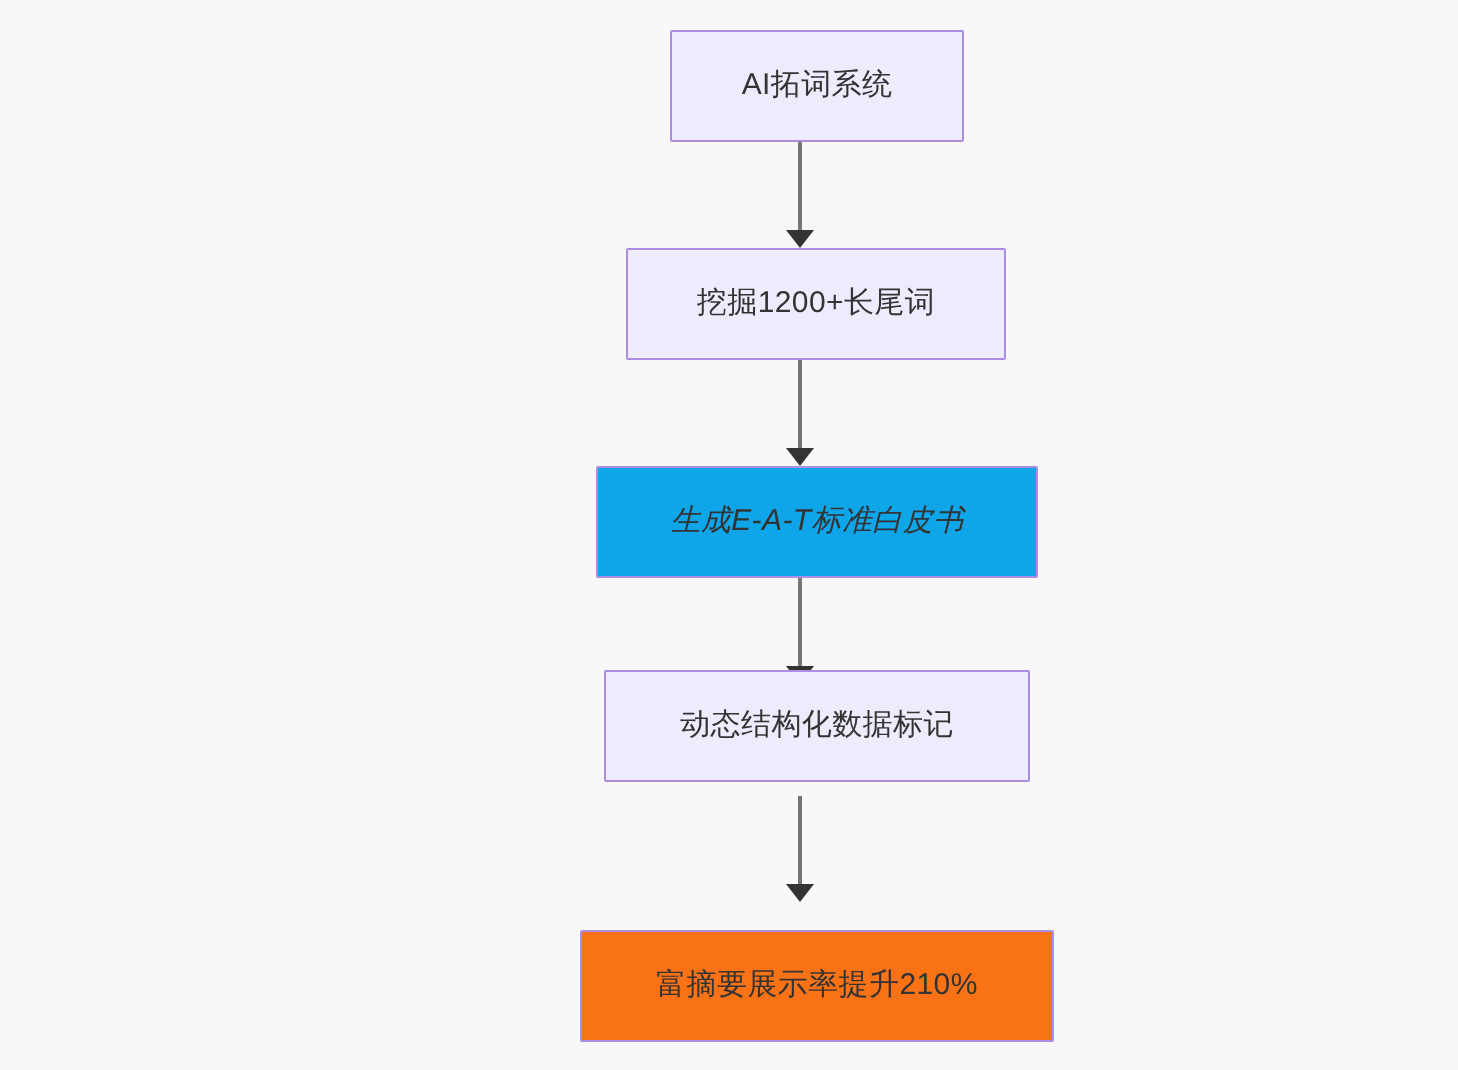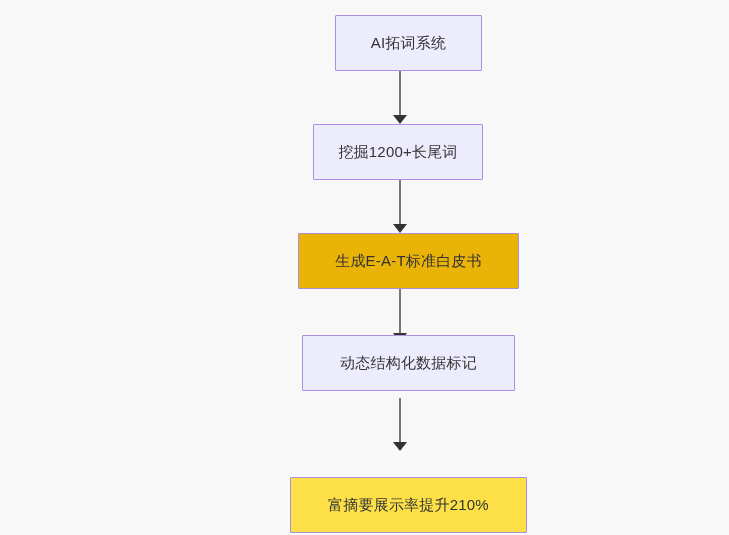--- a/index.html
+++ b/index.html
@@ -69,44 +69,44 @@
 
   <div class="node" style="left: 298px; top: 15px; width: 147px; height: 56px; background: rgb(236, 236, 252); border-color: rgb(171, 142, 224); color: rgb(51, 51, 51);">
     <span class="node-label">AI拓词系统</span>
   </div>
 
   <div class="connector" style="left: 355px; top: 71px; height: 53px;">
     <div class="conn-line" style="height: 45px; background: rgb(119, 119, 119);"></div>
     <div class="conn-head" style="border-top-color: rgb(51, 51, 51);"></div>
   </div>
 
-  <div class="node" style="left: 276px; top: 124px; width: 170px; height: 56px; background: rgb(236, 236, 252); border-color: rgb(171, 142, 224); color: rgb(51, 51, 51);">
+  <div class="node" style="left: 276px; top: 124px; width: 190px; height: 56px; background: rgb(236, 236, 252); border-color: rgb(171, 142, 224); color: rgb(51, 51, 51);">
     <span class="node-label">挖掘1200+长尾词</span>
   </div>
 
   <div class="connector" style="left: 355px; top: 180px; height: 53px;">
     <div class="conn-line" style="height: 45px; background: rgb(119, 119, 119);"></div>
     <div class="conn-head" style="border-top-color: rgb(51, 51, 51);"></div>
   </div>
 
-  <div class="node" style="left: 261px; top: 233px; width: 221px; height: 56px; background: #eab308; border-color: rgb(171, 142, 224); color: rgb(51, 51, 51);">
+  <div class="node" style="left: 261px; top: 233px; width: 221px; height: 56px; background: #0ea5e9; border-color: rgb(171, 142, 224); color: rgb(51, 51, 51); font-style: italic;">
     <span class="node-label">生成E-A-T标准白皮书</span>
   </div>
 
   <div class="connector" style="left: 355px; top: 289px; height: 53px;">
     <div class="conn-line" style="height: 45px; background: rgb(119, 119, 119);"></div>
     <div class="conn-head" style="border-top-color: rgb(51, 51, 51);"></div>
   </div>
 
   <div class="node" style="left: 265px; top: 335px; width: 213px; height: 56px; background: rgb(236, 236, 252); border-color: rgb(171, 142, 224); color: rgb(51, 51, 51);">
     <span class="node-label">动态结构化数据标记</span>
   </div>
 
   <div class="connector" style="left: 355px; top: 398px; height: 53px;">
     <div class="conn-line" style="height: 45px; background: rgb(119, 119, 119);"></div>
     <div class="conn-head" style="border-top-color: rgb(51, 51, 51);"></div>
   </div>
 
-  <div class="node" style="left: 253px; top: 477px; width: 237px; height: 56px; background: #fde047; border-color: rgb(171, 142, 224); color: rgb(51, 51, 51);">
+  <div class="node" style="left: 253px; top: 465px; width: 237px; height: 56px; background: #f97316; border-color: rgb(171, 142, 224); color: rgb(51, 51, 51);">
     <span class="node-label">富摘要展示率提升210%</span>
   </div>
 
 </div>
 
 </body></html>

